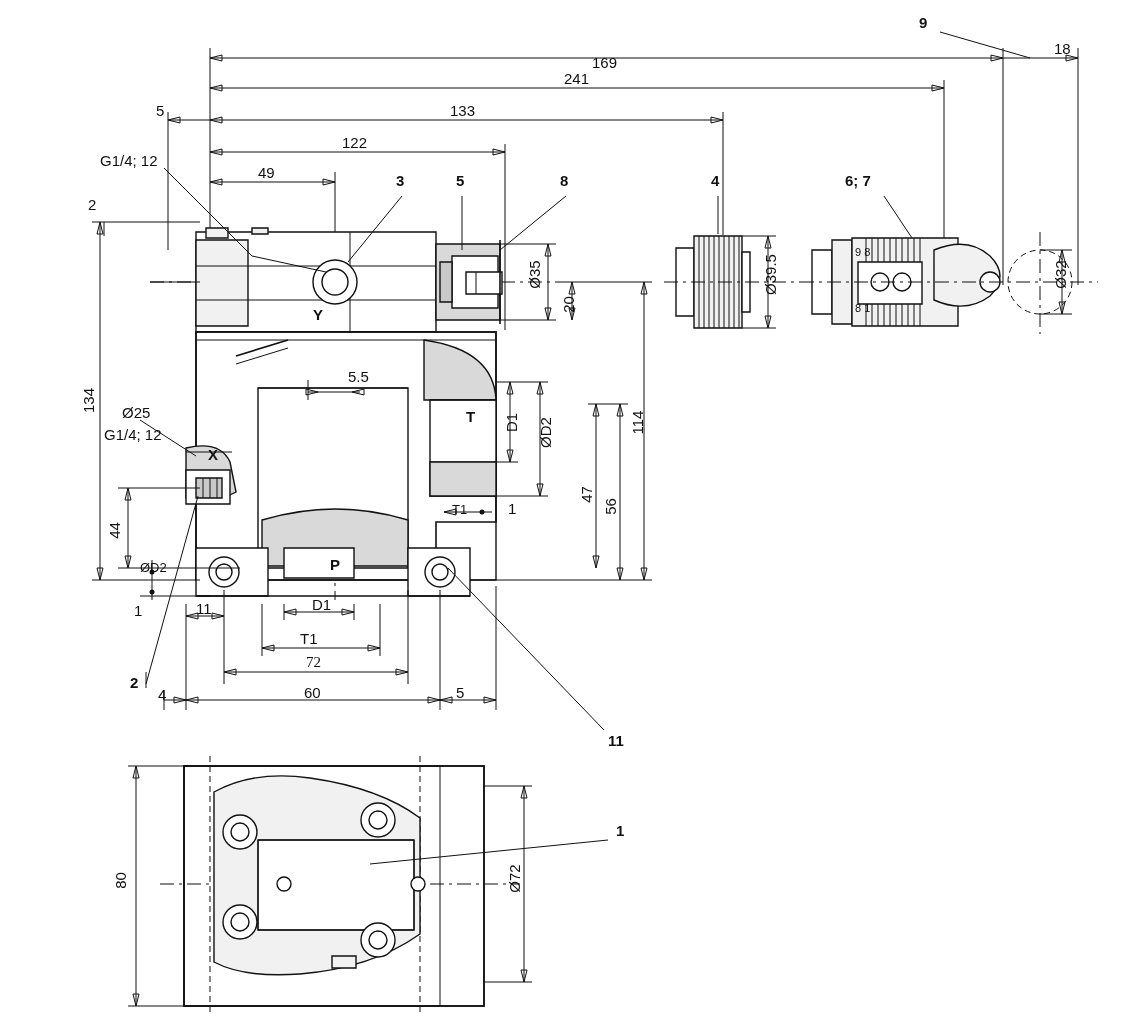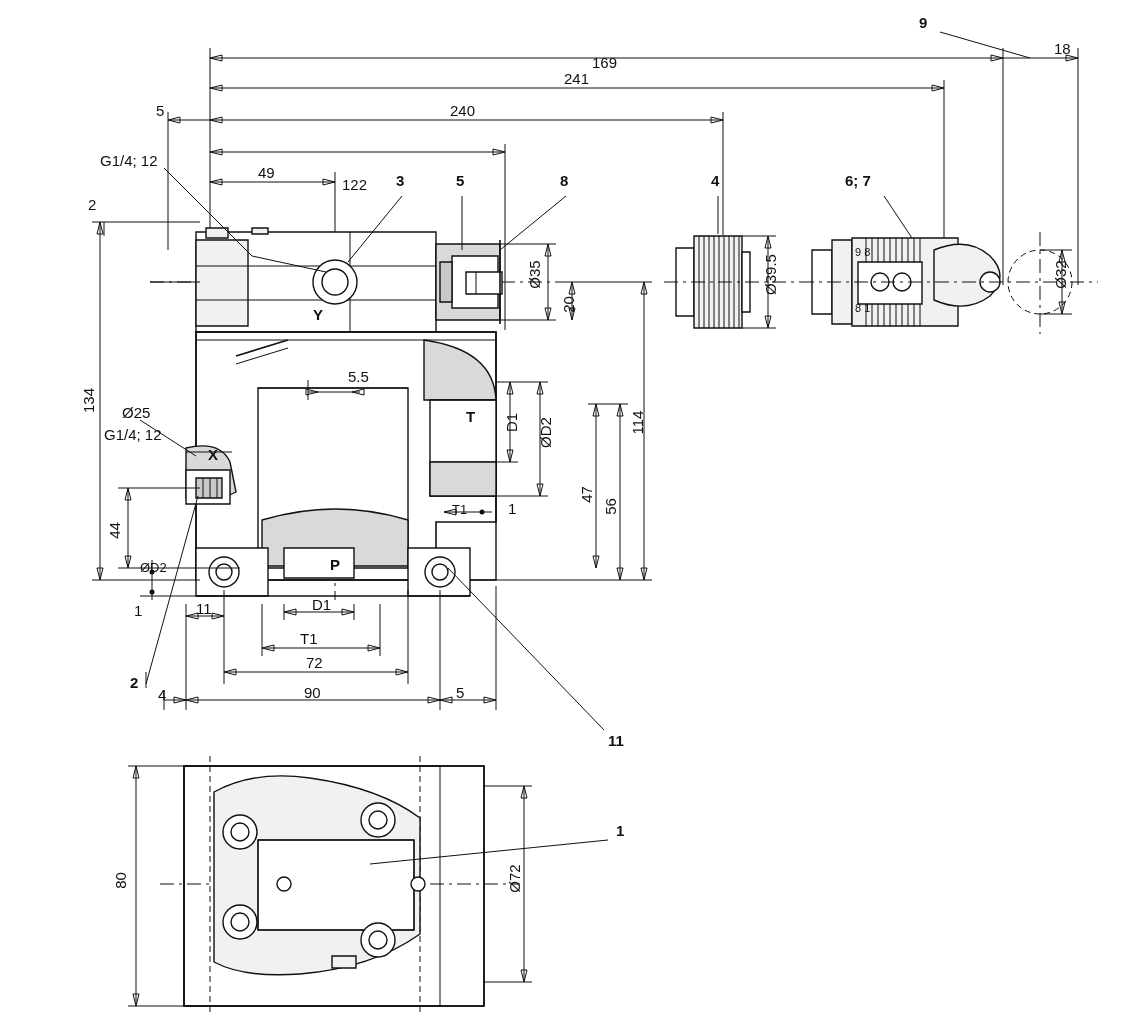--- a/index.html
+++ b/index.html
@@ -345,22 +345,22 @@
   <div class="lbl b" style="left:456px;top:172px;">5</div>
   <div class="lbl b" style="left:560px;top:172px;">8</div>
   <div class="lbl b" style="left:711px;top:172px;">4</div>
   <div class="lbl b" style="left:845px;top:172px;">6; 7</div>
   <div class="lbl b" style="left:130px;top:674px;">2</div>
   <div class="lbl b" style="left:608px;top:732px;">11</div>
   <div class="lbl b" style="left:616px;top:822px;">1</div>
 
   <div class="lbl" style="left:592px;top:54px;">169</div>
   <div class="lbl" style="left:564px;top:70px;">241</div>
-  <div class="lbl" style="left:450px;top:102px;">240</div>
-  <div class="lbl" style="left:342px;top:134px;margin-top:42px;">122</div>
+  <div class="lbl" style="left:450px;top:102px;">133</div>
+  <div class="lbl" style="left:342px;top:134px;">122</div>
   <div class="lbl" style="left:258px;top:164px;text-align:right;">49</div>
   <div class="lbl" style="left:156px;top:102px;">5</div>
   <div class="lbl" style="left:1030px;top:40px;margin-left:24px;">18</div>
 
   <div class="lbl" style="left:100px;top:152px;">G1/4; 12</div>
   <div class="lbl" style="left:122px;top:404px;">Ø25</div>
   <div class="lbl" style="left:104px;top:426px;">G1/4; 12</div>
 
   <div class="lbl rot" style="left:76px;top:392px;transform:rotate(-90deg);">134</div>
   <div class="lbl rot" style="left:106px;top:522px;transform:rotate(-90deg);">44</div>
@@ -382,22 +382,22 @@
   <div class="lbl" style="left:300px;top:630px;">T1</div>
 
   <div class="lbl rot" style="left:520px;top:266px;transform:rotate(-90deg);">Ø35</div>
   <div class="lbl rot" style="left:560px;top:296px;transform:rotate(-90deg);">20</div>
   <div class="lbl rot" style="left:578px;top:486px;transform:rotate(-90deg);">47</div>
   <div class="lbl rot" style="left:602px;top:498px;transform:rotate(-90deg);">56</div>
   <div class="lbl rot" style="left:626px;top:414px;transform:rotate(-90deg);">114</div>
 
   <div class="lbl" style="left:158px;top:686px;">4</div>
   <div class="lbl" style="left:196px;top:600px;">11</div>
-  <div class="lbl" style="left:306px;top:654px;">72</div>
-  <div class="lbl" style="left:304px;top:684px;">90</div>
+  <div class="lbl" style="left:306px;top:654px;font-family:Liberation Serif, serif;">72</div>
+  <div class="lbl" style="left:304px;top:684px;">60</div>
   <div class="lbl" style="left:456px;top:684px;">5</div>
 
   <div class="lbl rot" style="left:750px;top:266px;transform:rotate(-90deg);">Ø39.5</div>
   <div class="lbl rot" style="left:1046px;top:266px;transform:rotate(-90deg);">Ø32</div>
   <div class="lbl xs" style="left:855px;top:246px;">9 8</div>
   <div class="lbl xs" style="left:855px;top:302px;">8 1</div>
 
   <div class="lbl rot" style="left:112px;top:872px;transform:rotate(-90deg);">80</div>
   <div class="lbl rot" style="left:500px;top:870px;transform:rotate(-90deg);">Ø72</div>
 

